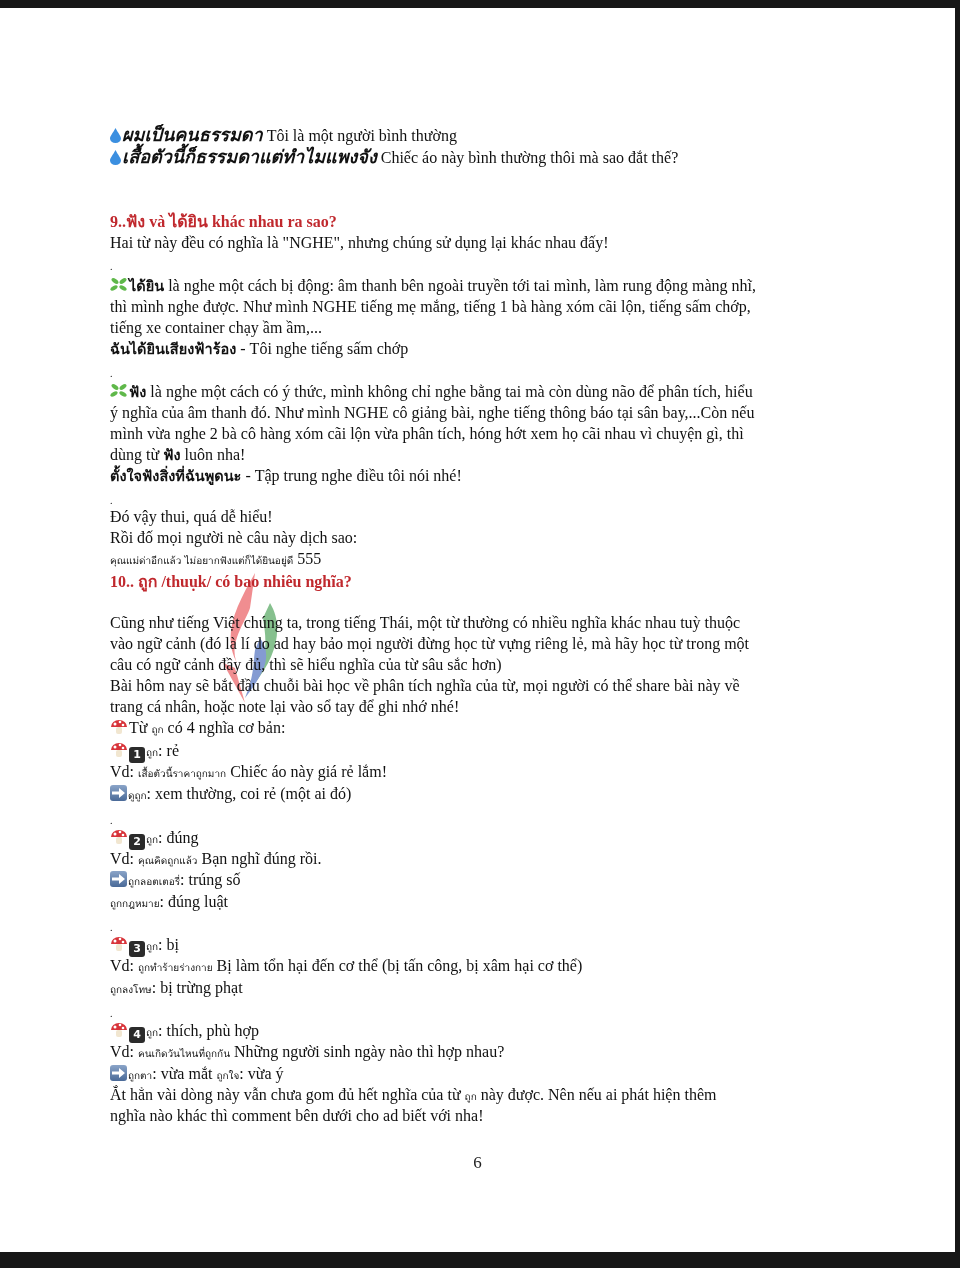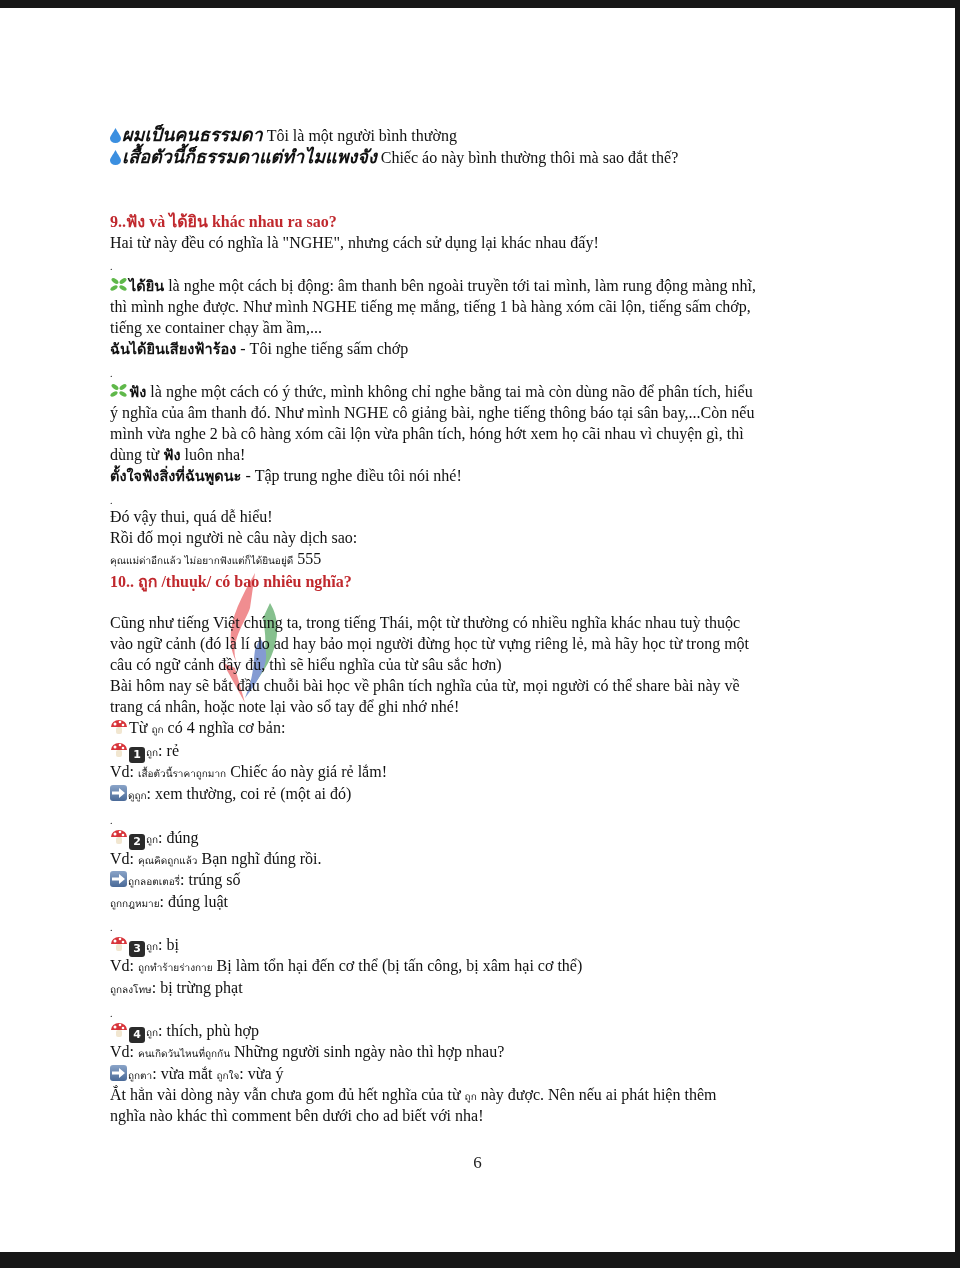--- a/index.html
+++ b/index.html
@@ -44,21 +44,21 @@
           <path d="M5.5 0 C3 5, 0 8, 0 10.5 A5.5 4.5 0 0 0 11 10.5 C11 8, 8 5, 5.5 0Z" fill="#3b8fe0"></path>
         </svg><span class="thai-i">ผมเป็นคนธรรมดา</span><span> Tôi là một người bình thường</span>
     </div>
     <div class="line" style="top:139px">
       <svg class="ico drop" viewBox="0 0 11 15">
           <path d="M5.5 0 C3 5, 0 8, 0 10.5 A5.5 4.5 0 0 0 11 10.5 C11 8, 8 5, 5.5 0Z" fill="#3b8fe0"></path>
         </svg><span class="thai-i">เสื้อตัวนี้ก็ธรรมดาแต่ทำไมแพงจัง</span><span> Chiếc áo này bình thường thôi mà sao đắt thế?</span>
     </div>
 
     <div class="line heading" style="top:204px">9..ฟัง và ได้ยิน khác nhau ra sao?</div>
-    <div class="line" style="top:225px">Hai từ này đều có nghĩa là "NGHE", nhưng cách sử dụng lại khác nhau đấy!</div>
+    <div class="line" style="top:225px">Hai từ này đều có nghĩa là "NGHE", nhưng chúng sử dụng lại khác nhau đấy!</div>
     <div class="line dot" style="top:249px">.</div>
 
     <div class="line" style="top:268px">
       <svg class="ico leaf" viewBox="0 0 18 16">
           <g fill="#5fb84a">
             <ellipse cx="5" cy="4" rx="4" ry="2" transform="rotate(35 5 4)"></ellipse>
             <ellipse cx="13" cy="4" rx="4" ry="2" transform="rotate(-35 13 4)"></ellipse>
             <ellipse cx="4" cy="11" rx="4" ry="2" transform="rotate(-30 4 11)"></ellipse>
             <ellipse cx="13" cy="11" rx="4" ry="2" transform="rotate(30 13 11)"></ellipse>
           </g>

